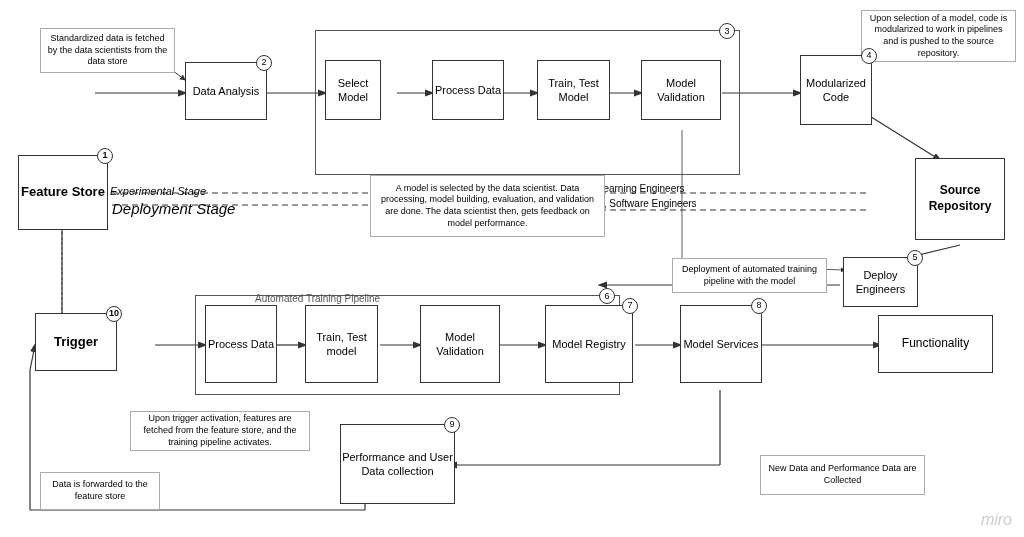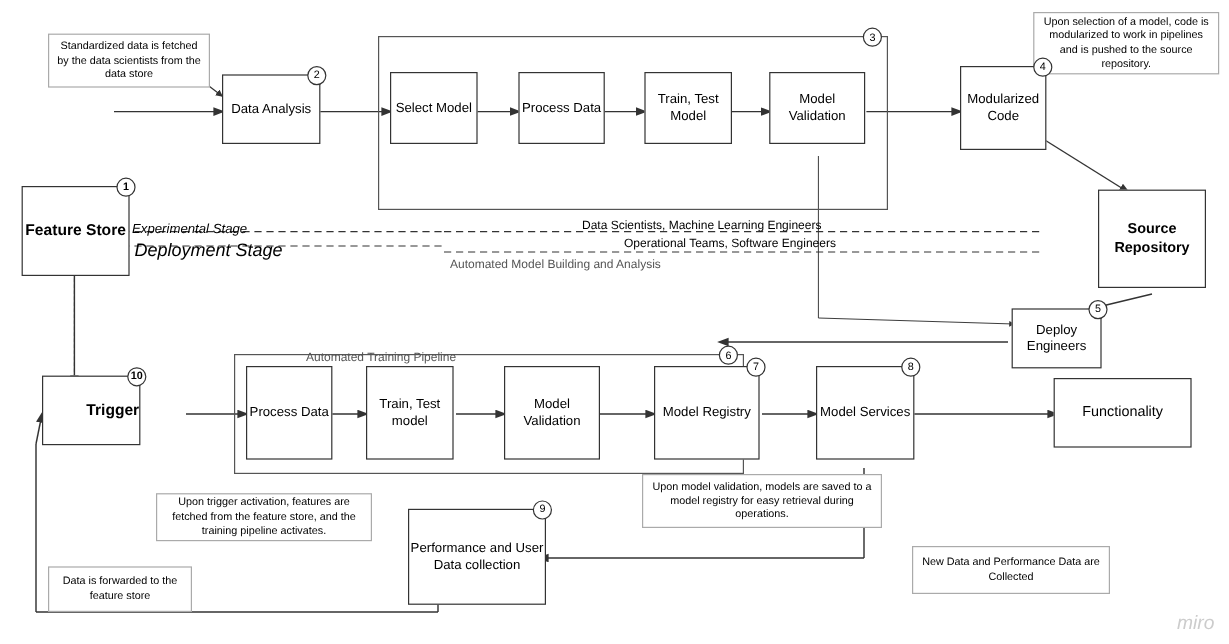--- a/index.html
+++ b/index.html
@@ -174,21 +174,21 @@
     <div class="circle-num" style="top:-8px;right:-6px;">1</div>
     <span>Feature
 Store</span>
   </div>
 
   <div class="box" style="left:185px;top:62px;width:82px;height:58px;">
     <div class="circle-num" style="top:-8px;right:-6px;">2</div>
     <span>Data Analysis</span>
   </div>
 
-  <div class="box" style="left:325px;top:60px;width:73px;height:60px;">
+  <div class="box" style="left:325px;top:60px;width:56px;height:60px;">
     <span>Select Model</span>
   </div>
 
   <div class="box" style="left:432px;top:60px;width:72px;height:60px;">
     <span>Process Data</span>
   </div>
 
   <div class="box" style="left:537px;top:60px;width:73px;height:60px;">
     <span>Train,
 Test Model</span>
@@ -209,29 +209,38 @@
     <span>Source
 Repository</span>
   </div>
 
   <div style="position:absolute;left:110px;top:185px;font-size:11px;font-style:italic;">Experimental Stage</div>
   <div style="position:absolute;left:112px;top:200px;font-size:15px;font-style:italic;">Deployment Stage</div>
 
   <div style="position:absolute;left:485px;top:183px;font-size:10px;">Data Scientists, Machine Learning Engineers</div>
   <div style="position:absolute;left:520px;top:198px;font-size:10px;">Operational Teams, Software Engineers</div>
 
+  <div class="note-box" style="left:370px;top:175px;width:235px;height:62px;">
+    <span style="font-size:9px;line-height:1.3;">A model is selected by the data scientist. Data processing, model
+building, evaluation, and validation are done. The data scientist then,
+gets feedback on model performance.</span>
+  </div>
 
   <div class="box" style="left:843px;top:257px;width:75px;height:50px;">
     <div class="circle-num" style="top:-8px;right:-6px;">5</div>
     <span>Deploy
 Engineers</span>
   </div>
 
-
-  <div class="box" style="left:35px;top:313px;width:82px;height:58px;font-size:13px;font-weight:bold;justify-content:flex-end;">
+  <div class="note-box" style="left:672px;top:258px;width:155px;height:35px;">
+    <span style="font-size:9px;">Deployment of automated training
+pipeline with the model</span>
+  </div>
+
+  <div class="box" style="left:35px;top:313px;width:82px;height:58px;font-size:13px;font-weight:bold;">
     <div class="circle-num" style="top:-8px;right:-6px;">10</div>
     <span>Trigger</span>
   </div>
 
   <div class="box" style="left:205px;top:305px;width:72px;height:78px;">
     <span>Process
 Data</span>
   </div>
 
   <div class="box" style="left:305px;top:305px;width:73px;height:78px;">
@@ -259,24 +268,20 @@
   <div class="box" style="left:878px;top:315px;width:115px;height:58px;font-size:12px;">
     <span>Functionality</span>
   </div>
 
   <div class="note-box" style="left:130px;top:411px;width:180px;height:40px;">
     <span style="font-size:9px;line-height:1.3;">Upon trigger activation, features are fetched from
 the feature store, and the training pipeline
 activates.</span>
   </div>
 
-  <div class="note-box" style="left:535px;top:395px;width:200px;height:45px;">
-    <span style="font-size:9px;line-height:1.3;">Upon model validation, models are saved to a
-model registry for easy retrieval during operations.</span>
-  </div>
 
   <div class="box" style="left:340px;top:424px;width:115px;height:80px;">
     <div class="circle-num" style="top:-8px;right:-6px;">9</div>
     <span style="font-size:11px;">Performance and
 User Data collection</span>
   </div>
 
   <div class="note-box" style="left:760px;top:455px;width:165px;height:40px;">
     <span style="font-size:9px;">New Data and Performance Data are
 Collected</span>

